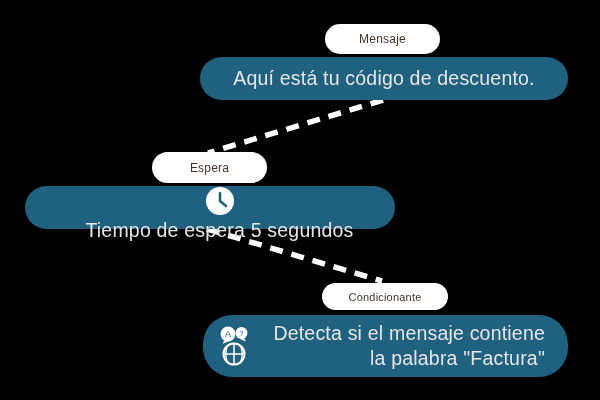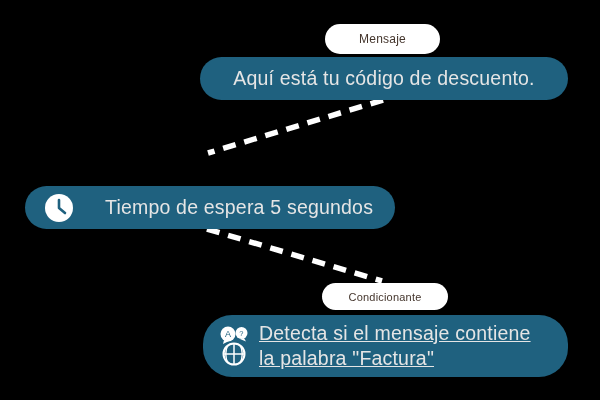--- a/index.html
+++ b/index.html
@@ -45,54 +45,57 @@
   }
   #node-message {
     left: 200px; top: 57px; width: 368px; height: 43px;
     border-radius: 21.5px;
     justify-content: center;
   }
   #node-wait {
     left: 25px; top: 186px; width: 370px; height: 43px;
     border-radius: 21.5px;
     padding-left: 19px;
-    gap: 31px;
+    gap: 3px;
+    flex-direction: column;
   }
   #node-conditional {
     left: 203px; top: 315px; width: 365px; height: 62px;
     border-radius: 29px;
     padding: 0 23px 0 14px;
     gap: 8px;
   }
   .node-text { white-space: nowrap; }
   .node-text-lines {
     flex: 1;
-    text-align: left;
+    text-align: right;
     line-height: 25px;
-    text-decoration: underline;
   }
   .icon { display: flex; align-items: center; justify-content: center; flex: 0 0 auto; }
 </style>
 </head>
 <body>
 
 <div class="canvas">
 
   <svg class="connectors" viewBox="0 0 600 400">
     <line x1="383" y1="100" x2="208" y2="153" stroke="#ffffff" stroke-width="5.5" stroke-dasharray="13 9"></line>
     <line x1="207" y1="229" x2="382" y2="281" stroke="#ffffff" stroke-width="5.5" stroke-dasharray="13 9"></line>
   </svg>
 
   <div class="label-pill" id="label-message">
     <span>Mensaje</span>
   </div>
   <div class="node-pill" id="node-message">
     <span class="node-text">Aquí está tu código de descuento.</span>
   </div>
 
+  <div class="label-pill" id="label-wait">
+    <span>Espera</span>
+  </div>
   <div class="node-pill" id="node-wait">
     <span class="icon">
       <svg width="30" height="30" viewBox="0 0 30 30">
         <circle cx="15" cy="15" r="14" fill="#ffffff"></circle>
         <path d="M15 7 L15 15 L21 20" fill="none" stroke="#1f617f" stroke-width="2.6" stroke-linecap="round" stroke-linejoin="round"></path>
       </svg>
     </span>
     <span class="node-text">Tiempo de espera 5 segundos</span>
   </div>
 

